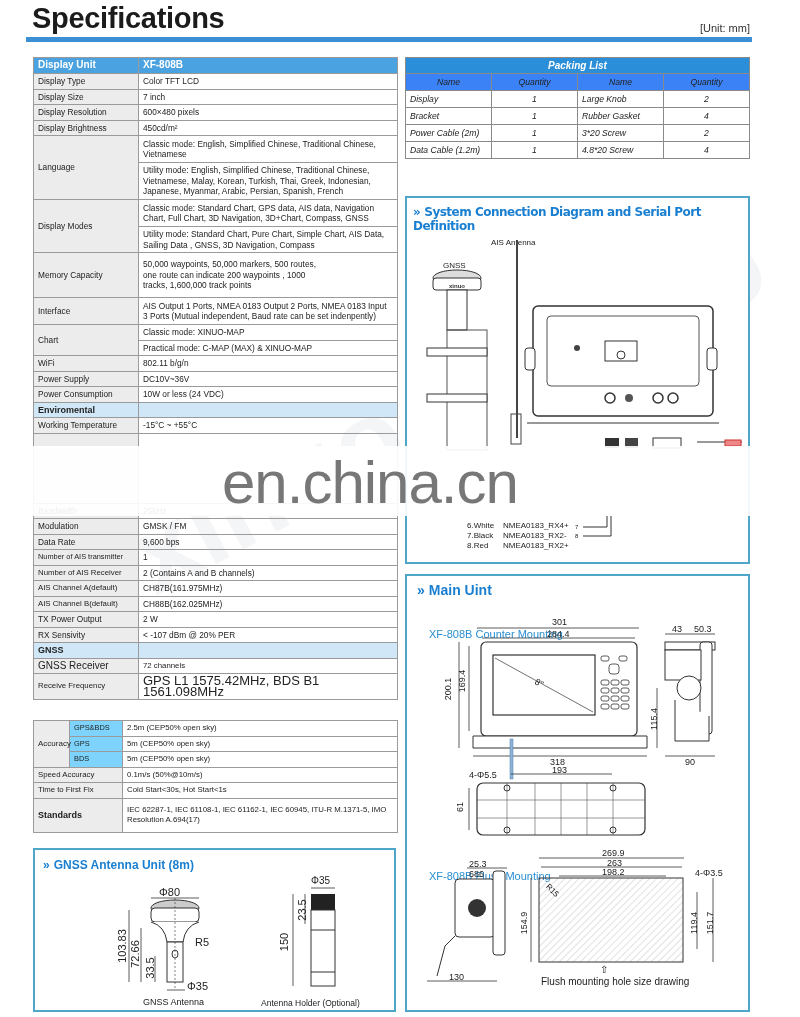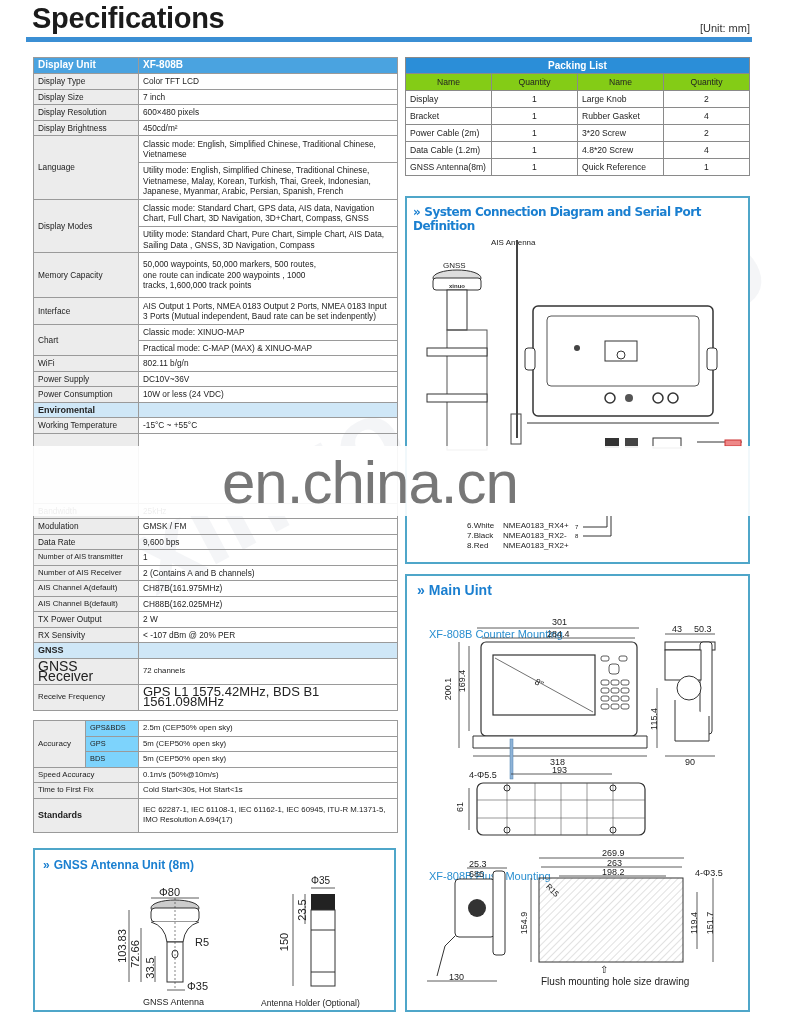--- a/index.html
+++ b/index.html
@@ -19,24 +19,24 @@
   .spec tr.hdr td { background: #4aa3e0; color: #fff; font-weight: bold; font-size: 10px; height: 16px; }
   .spec tr.sec td { background: #cfe7f7; font-weight: bold; font-size: 9px; height: 15px; }
   .spec td.std { font-weight: bold; font-size: 9px; }
 
   
   .band { position: absolute; left: 0; top: 446px; width: 800px; height: 70px; background: rgba(255,255,255,0.92); }
   .watermark { position: absolute; left: 222px; top: 448px; font-size: 60px; color: #777; letter-spacing: -1px; }
   .faint-wm { position: absolute; font-size: 110px; font-weight: bold; color: rgba(150,160,175,0.10); transform: rotate(-28deg); }
 
   
-  .pack { position: absolute; left: 405px; top: 57px; width: 345px; border-collapse: collapse; table-layout: fixed; }
+  .pack { position: absolute; left: 405px; top: 57px; width: 345px; border-collapse: collapse; table-layout: fixed; font-style: italic; }
   .pack td, .pack th { border: 1px solid #8a8a8a; font-size: 8.6px; padding: 3px 4px; font-weight: normal; }
   .pack tr.cap th { background: #2b8ed8; color: #fff; font-weight: bold; font-size: 10px; padding: 2px; }
-  .pack tr.head th { background: #84cc16; }
+  .pack tr.head th { background: #3b82f6; }
   .pack td.c { text-align: center; }
 
   .panel { position: absolute; border: 2px solid #4fa6c9; background: #fff; }
   .panel-title { position: absolute; font-weight: bold; color: #1a7fd0; }
   .chev { color: #1a7fd0; font-weight: bold; margin-right: 4px; }
   .sub { position: absolute; color: #2a8fd0; font-size: 11px; margin-top: 28px; }
   .lbl { position: absolute; font-size: 8px; color: #222; white-space: nowrap; }
   .dim { position: absolute; font-size: 9px; color: #222; white-space: nowrap; }
   svg { position: absolute; overflow: visible; }
 </style>
@@ -167,34 +167,34 @@
   <tr>
         <td class="k">RX Sensivity</td>
         <td colspan="2">&lt; -107 dBm @ 20% PER</td>
       </tr>
 
   <tr class="sec">
         <td class="k" style="background:#cfe7f7;">GNSS</td>
         <td colspan="2"></td>
       </tr>
   <tr>
-        <td class="k" style="font-size:14px;">GNSS Receiver</td>
+        <td class="k" style="font-size:10px;">GNSS Receiver</td>
         <td colspan="2" style="font-size:7.8px;">72 channels</td>
       </tr>
   <tr>
         <td class="k" style="font-size:7.8px;">Receive Frequency</td>
         <td colspan="2" style="font-size:13px;">GPS L1 1575.42MHz, BDS B1 1561.098MHz</td>
       </tr>
 </tbody>
   </table>
 
 <table class="spec" style="top:720px;">
   <tbody>
       <tr>
-    <td class="k2" rowspan="3" style="width:52px;font-size:8px;">Accuracy</td>
+    <td class="k2" rowspan="3" style="width:36px;font-size:8px;">Accuracy</td>
     <td class="k3" style="width:53px;">GPS&amp;BDS</td>
     <td style="font-size:7.8px;">2.5m  (CEP50% open sky)</td>
   </tr>
   <tr>
     <td class="k3">GPS</td>
     <td style="font-size:7.8px;">5m  (CEP50% open sky)</td>
   </tr>
   <tr>
     <td class="k3">BDS</td>
     <td style="font-size:7.8px;">5m  (CEP50% open sky)</td>
@@ -241,26 +241,20 @@
         <td>Power Cable (2m)</td>
         <td class="c">1</td>
         <td>3*20 Screw</td>
         <td class="c">2</td>
       </tr>
   <tr>
         <td>Data Cable (1.2m)</td>
         <td class="c">1</td>
         <td>4.8*20 Screw</td>
         <td class="c">4</td>
-      </tr>
-  <tr>
-        <td>GNSS Antenna(8m)</td>
-        <td class="c">1</td>
-        <td>Quick Reference</td>
-        <td class="c">1</td>
       </tr>
 </tbody>
   </table>
 
 <div class="panel" style="left:405px;top:196px;width:345px;height:368px;">
   <div class="panel-title" style="left:6px;top:7px;font-size:12px;font-family:'DejaVu Sans',sans-serif;letter-spacing:-0.5px;">
     <span class="chev">»</span><span>System Connection Diagram and Serial Port Definition</span>
   </div>
   <div class="lbl" style="left:84px;top:40px;text-align:center;">AIS Antenna</div>
   <div class="lbl" style="left:36px;top:63px;">GNSS</div>

